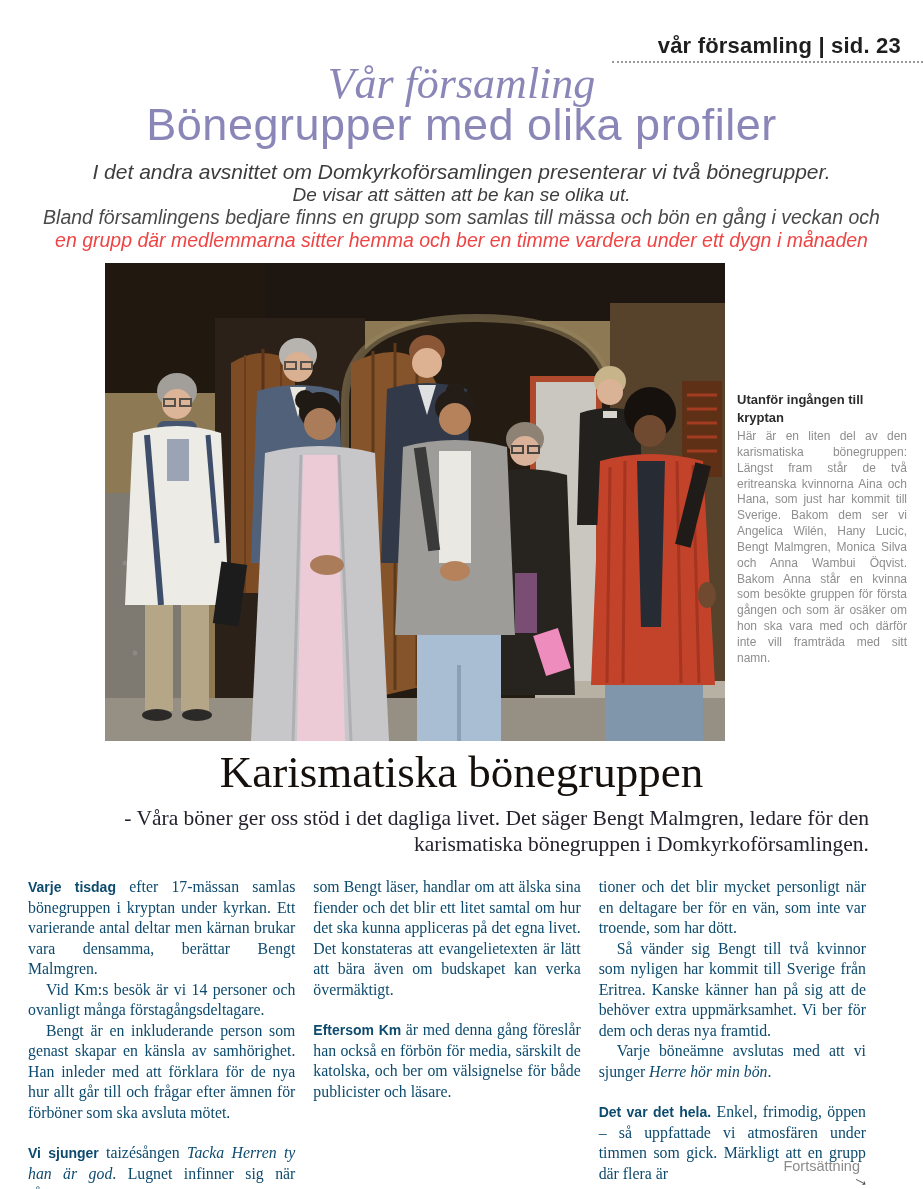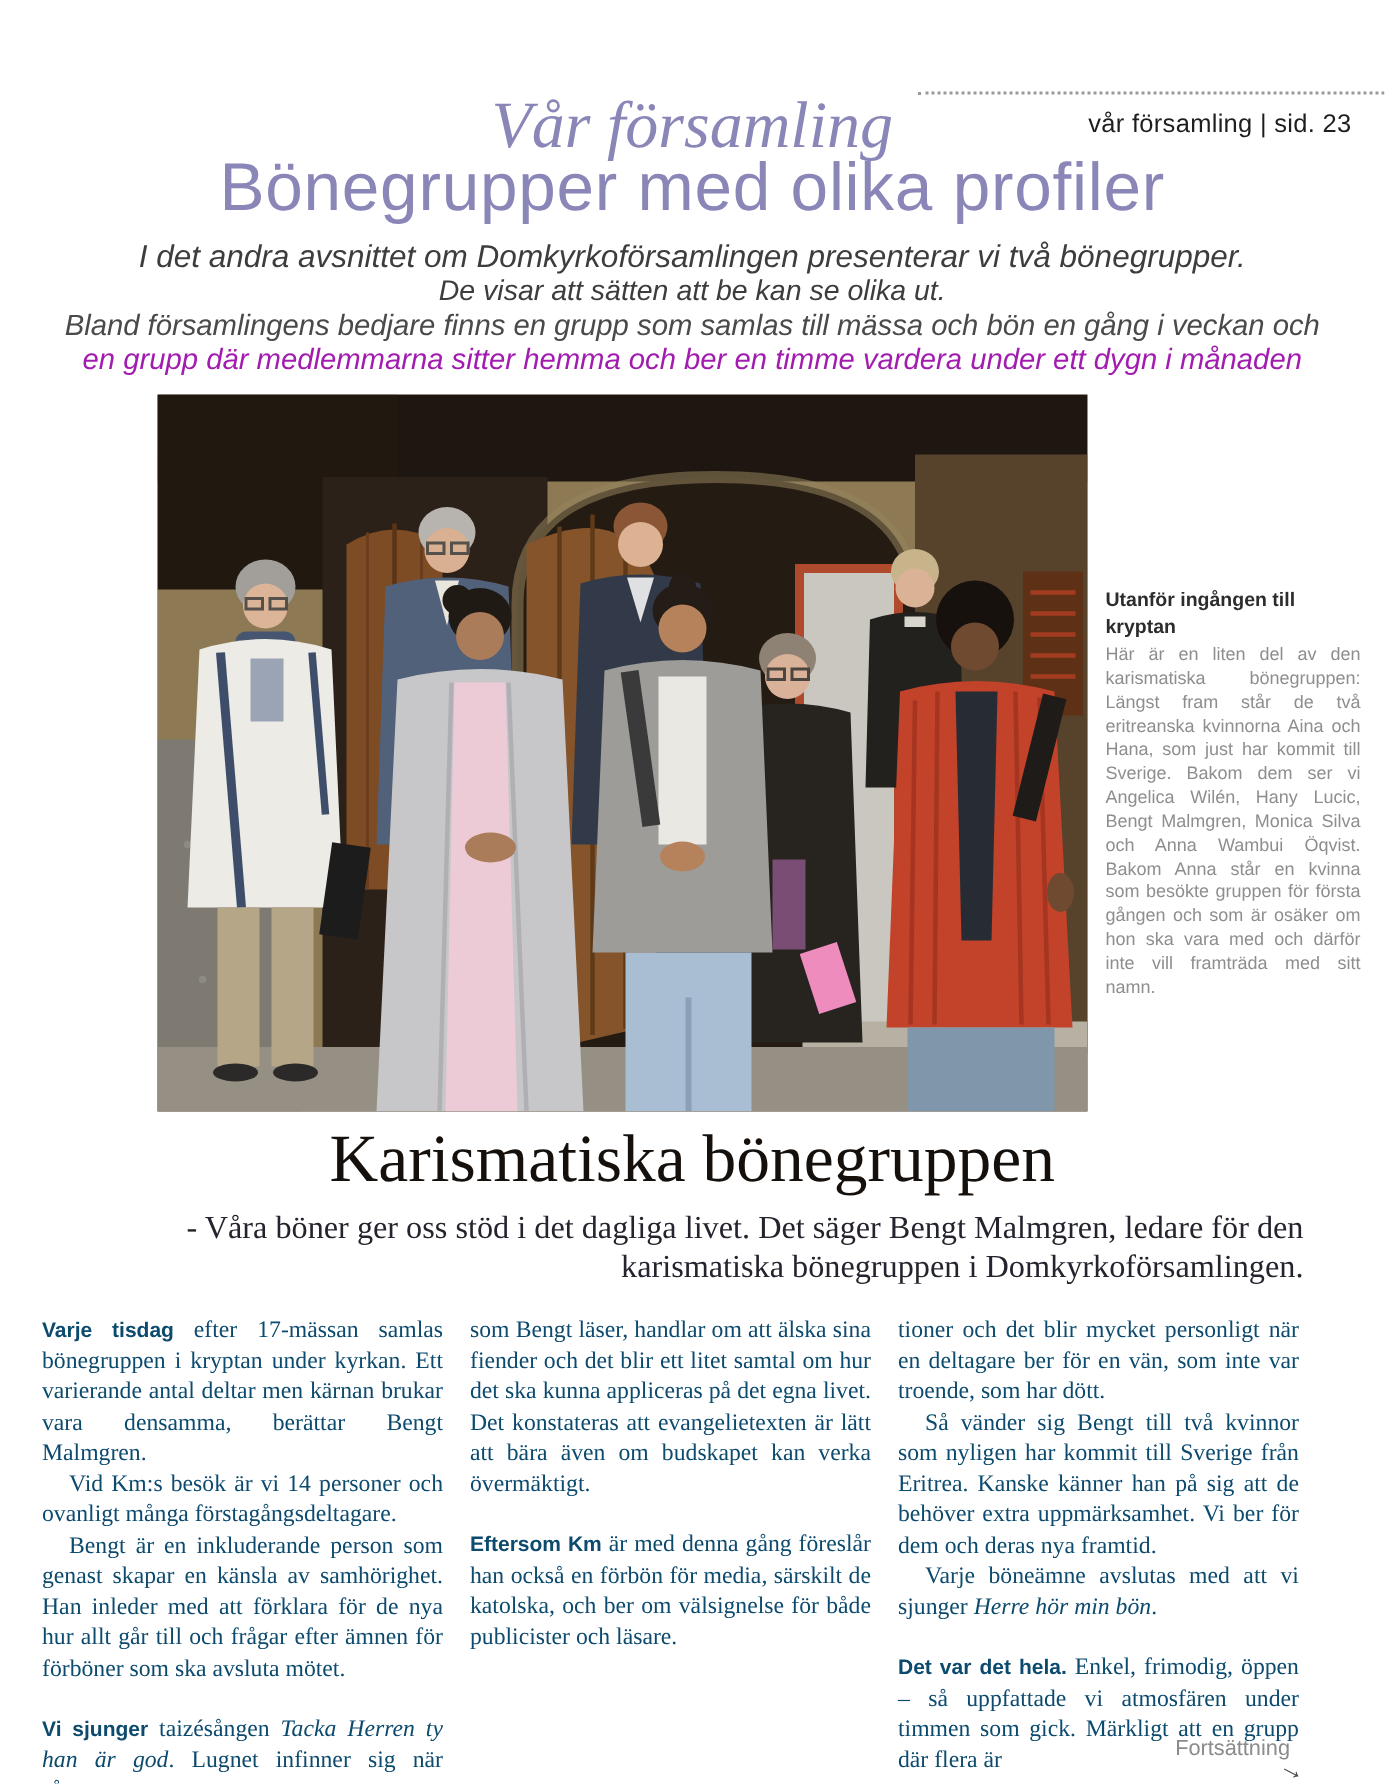--- a/index.html
+++ b/index.html
@@ -3,21 +3,21 @@
 <meta charset="utf-8">
 <style>
   :root { --accent:#8a87b8; }
   html,body { margin:0; padding:0; }
   body {
     width:923px; height:1189px; position:relative; background:#ffffff;
     font-family:"Liberation Sans", sans-serif; overflow:hidden;
   }
   .folio {
     position:absolute; top:33px; right:22px;
-    font-size:17px; font-weight:normal; color:#1e1e1e; letter-spacing:.2px;margin-top:40px;
+    font-size:22px; font-weight:bold; color:#1e1e1e; letter-spacing:.2px;
   }
   .folio-rule {
     position:absolute; top:61px; left:612px; width:311px; height:0;
     border-top:2px dotted #9a9a9a;
   }
   .kicker {
     position:absolute; top:58px; left:0; width:100%; text-align:center;
     font-family:"Liberation Serif", serif; font-style:italic;
     font-size:44px; color:var(--accent);
   }
@@ -25,21 +25,21 @@
     position:absolute; top:99px; left:0; width:100%; text-align:center;
     font-size:45px; font-weight:300; letter-spacing:.5px; color:var(--accent);
   }
   .intro-line {
     position:absolute; left:0; width:100%; text-align:center;
     font-style:italic; color:#3d3d3d;
   }
   .intro-1 { top:160px; font-size:21px; }
   .intro-2 { top:184px; font-size:19px; }
   .intro-3 { top:206px; font-size:19.5px; color:#4a4a4a; }
-  .intro-4 { top:229px; font-size:19.5px; color:#a21caf; }
+  .intro-4 { top:229px; font-size:19.5px; color:#ef4444; }
   .photo {
     position:absolute; left:105px; top:263px; width:620px; height:478px;
     overflow:hidden; background:#5f5144;
   }
   .photo svg { display:block; width:620px; height:478px; }
   .caption { position:absolute; left:737px; top:391px; width:170px; }
   .caption-title {
     font-size:13px; font-weight:bold; color:#2c2c2c; line-height:1.35;
     margin-bottom:3px;
   }

